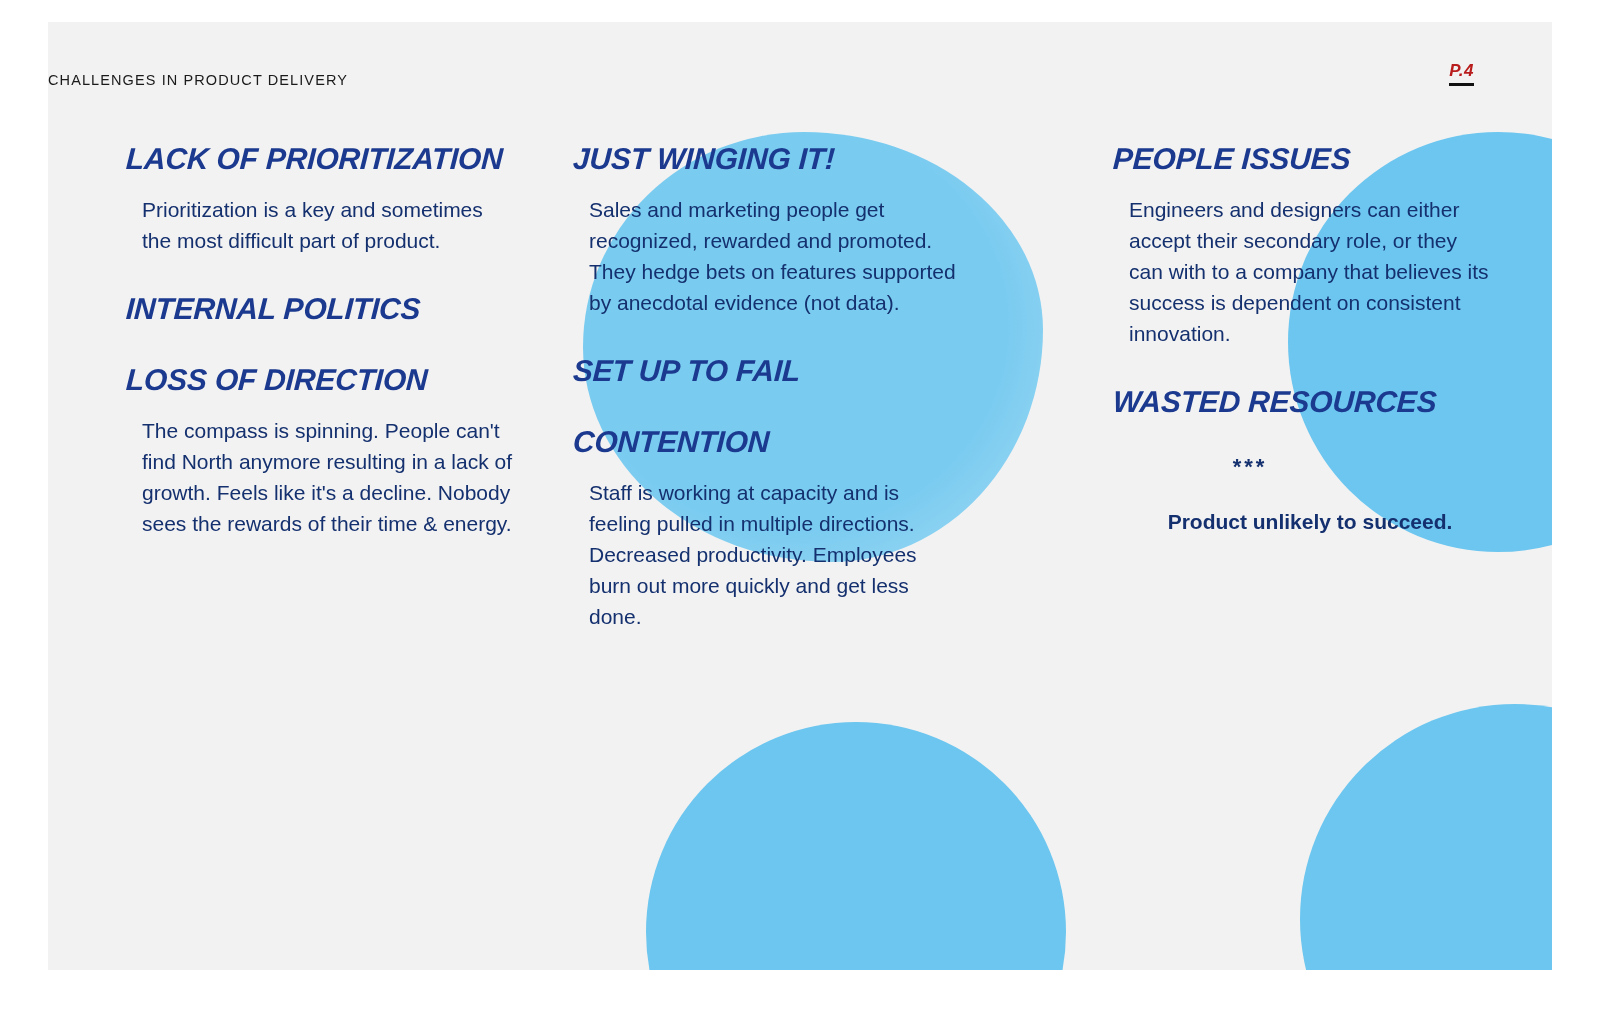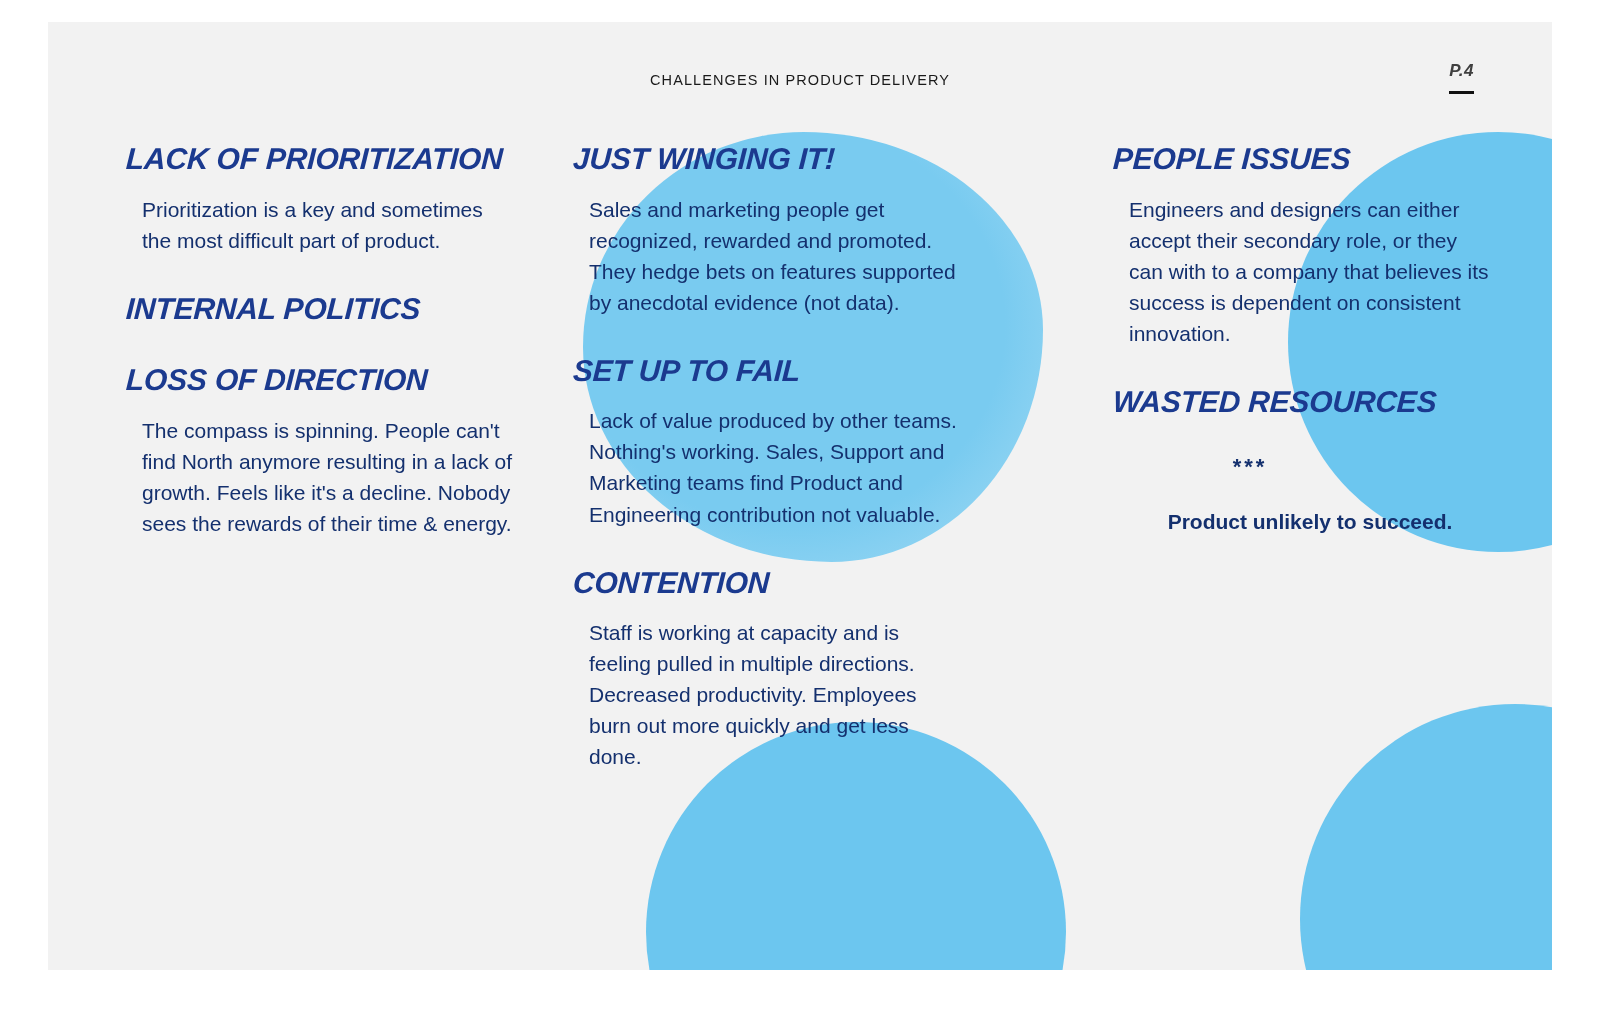--- a/index.html
+++ b/index.html
@@ -63,38 +63,37 @@
     z-index: 2;
     width: 100%;
     height: 100%;
   }
 
   .doc-header {
     position: absolute;
     top: 50px;
     left: 0;
     width: 100%;
-    text-align: center;
     font-size: 14.5px;
     letter-spacing: 1.1px;
     color: #1a1a1a;
     font-weight: 500;
   }
 
   .page-number {
     position: absolute;
     top: 40px;
     right: 78px;
     font-size: 17px;
     font-weight: 800;
     font-style: italic;
-    color: #404040;
+    color: #b91c1c;
     letter-spacing: 0.5px;
     border-bottom: 3px solid #111;
-    padding-bottom: 12px;
+    padding-bottom: 4px;
     line-height: 1;
     text-align: right;
   }
 
   .columns {
     position: absolute;
     top: 118px;
     left: 0;
     width: 100%;
     display: flex;
@@ -179,21 +178,20 @@
         </div>
       </div>
 
       <div class="col col-2">
         <div class="block">
           <h2 class="heading">JUST WINGING IT!</h2>
           <p class="body">Sales and marketing people get recognized, rewarded and promoted. They hedge bets on features supported by anecdotal evidence (not data).</p>
         </div>
         <div class="block">
           <h2 class="heading">SET UP TO FAIL</h2>
-          <p class="body">Lack of value produced by other teams. Nothing's working. Sales, Support and Marketing teams find Product and Engineering contribution not valuable.</p>
         </div>
         <div class="block">
           <h2 class="heading">CONTENTION</h2>
           <p class="body">Staff is working at capacity and is feeling pulled in multiple directions.  Decreased productivity. Employees burn out more quickly and get less done.</p>
         </div>
       </div>
 
       <div class="col col-3">
         <div class="block">
           <h2 class="heading">PEOPLE ISSUES</h2>

